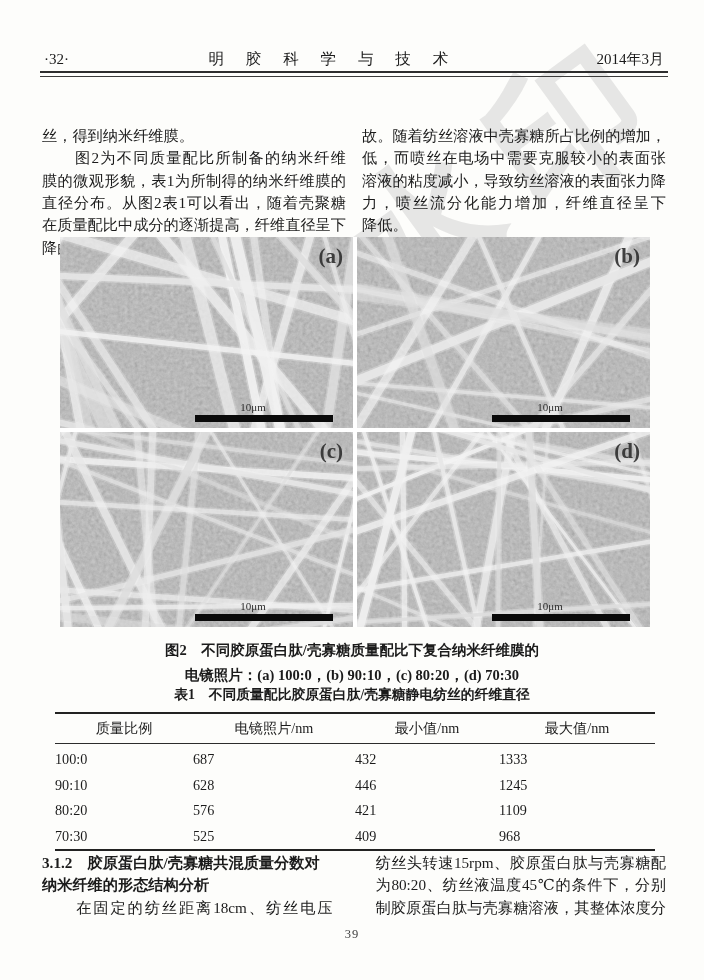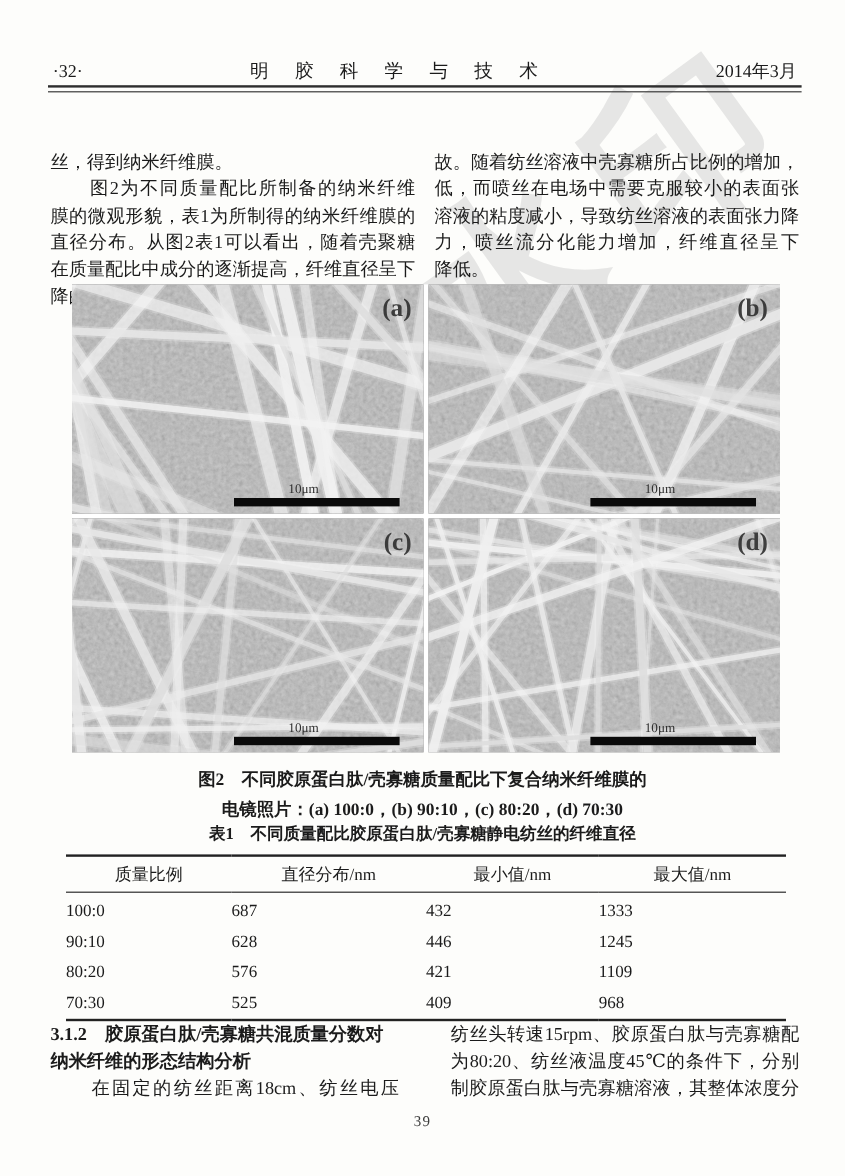--- a/index.html
+++ b/index.html
@@ -405,21 +405,21 @@
     <table>
       <colgroup>
           <col style="width:23%">
           <col style="width:27%">
           <col style="width:24%">
           <col style="width:26%">
         </colgroup>
       <thead>
         <tr>
           <th>质量比例</th>
-          <th>直径分布/nm</th>
+          <th>电镜照片/nm</th>
           <th>最小值/nm</th>
           <th>最大值/nm</th>
         </tr>
       </thead>
       <tbody>
           <tr>
             <td>100:0</td>
             <td>687</td>
             <td>432</td>
             <td>1333</td>

